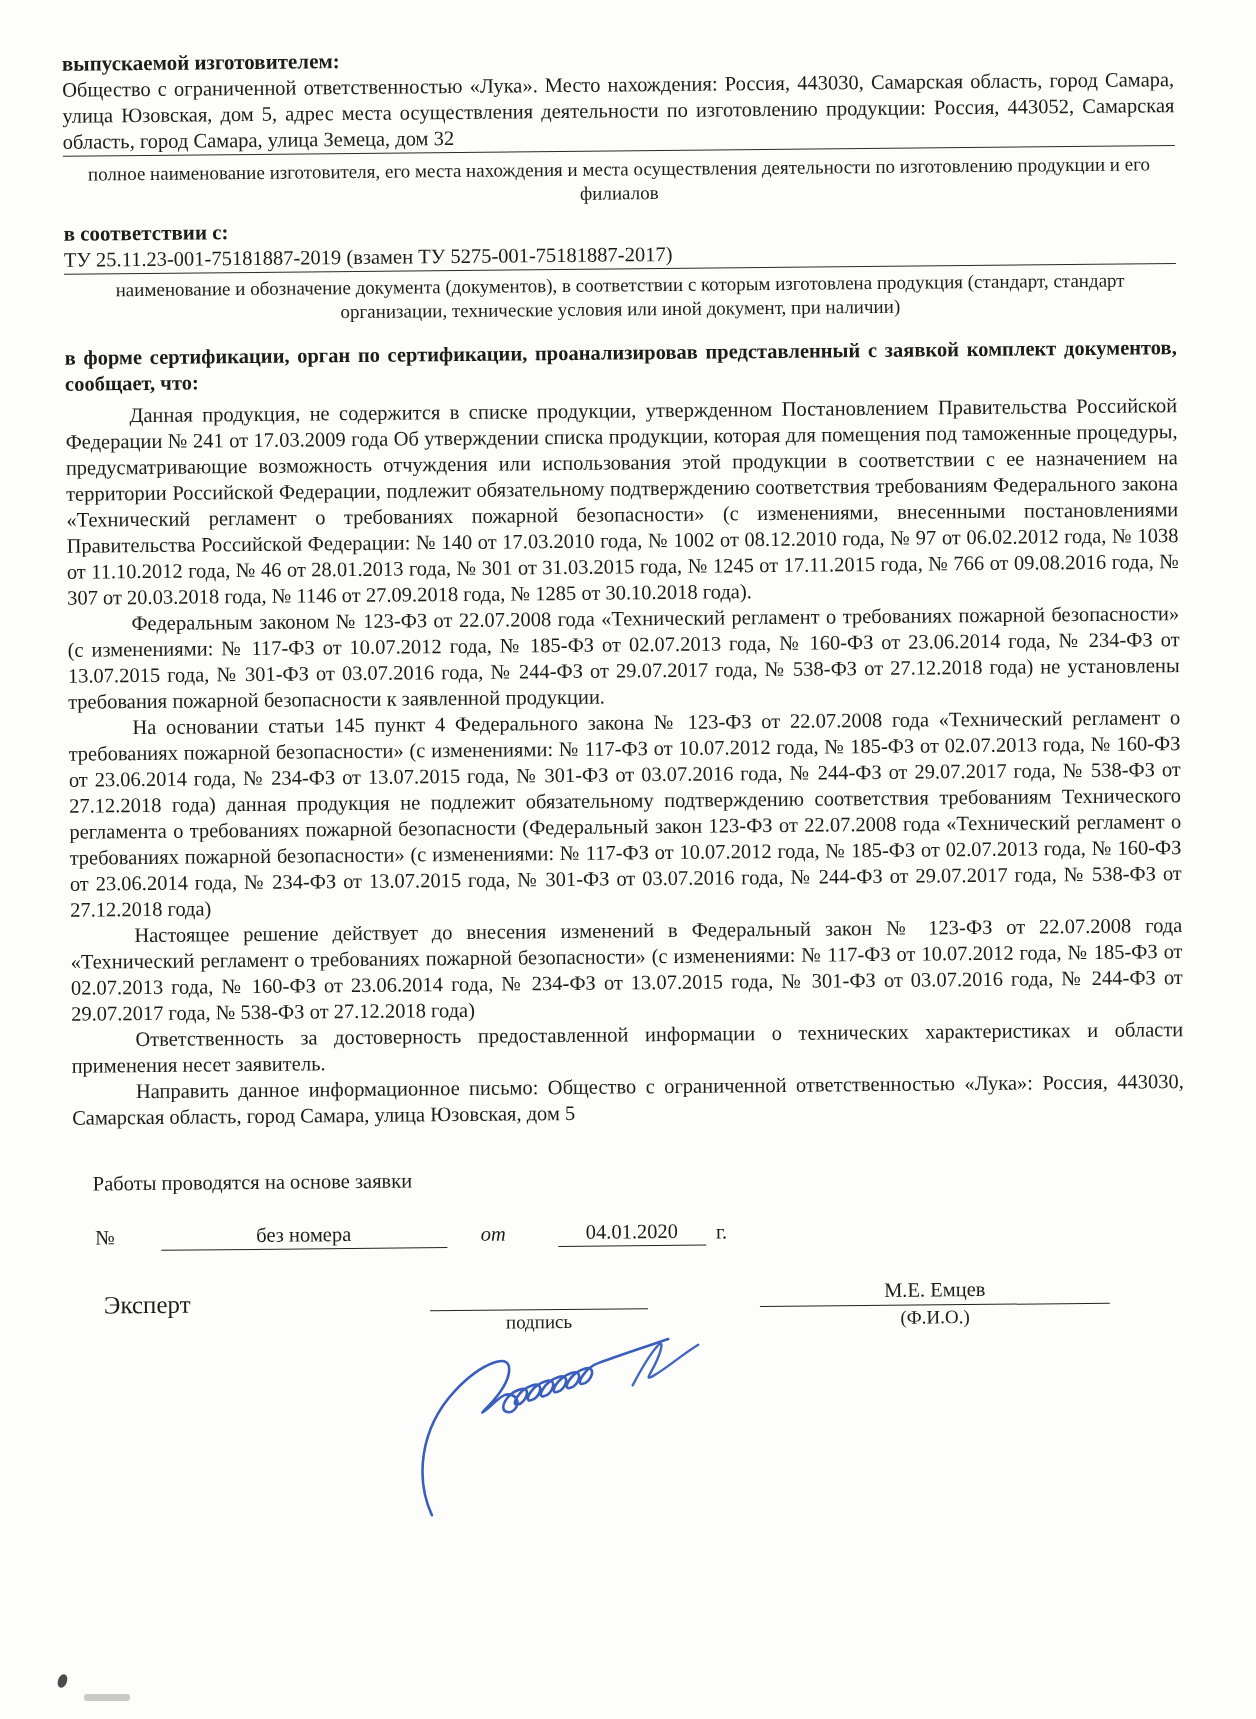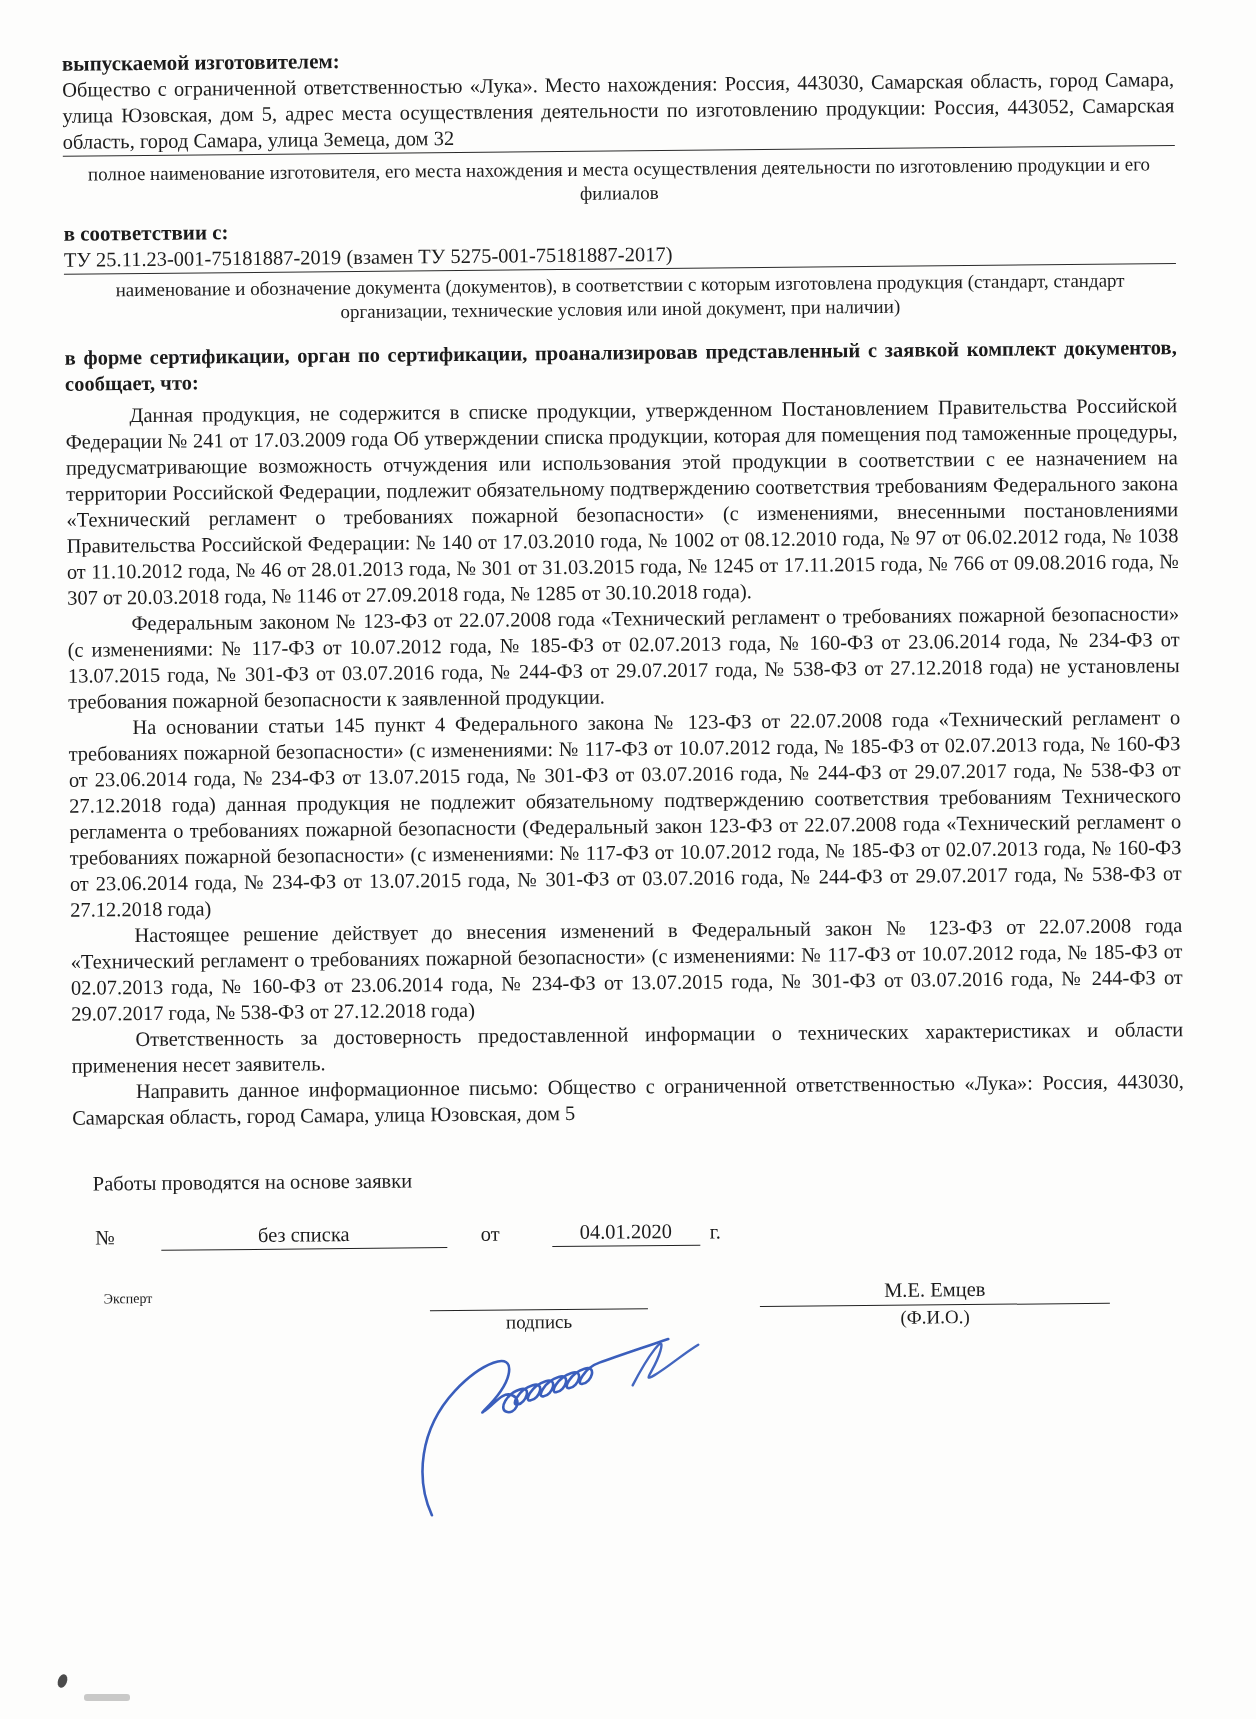--- a/index.html
+++ b/index.html
@@ -25,26 +25,26 @@
   .center { text-align:center; }
   .u-block { border-bottom:1.6px solid #2a2a2a; padding-bottom:1px; }
   .mt4 { margin-top:4px; } .mt6 { margin-top:6px; } .mt10 { margin-top:10px; }
   .mt18 { margin-top:18px; } .mt40 { margin-top:40px; }
   .ml20 { margin-left:20px; }
   .no-just { text-align:left; }
 
   .form-row { display:flex; align-items:flex-end; margin:26px 0 0 22px; font-size:20.5px; line-height:28px; }
   .blank { border-bottom:1.6px solid #222; text-align:center; display:inline-block; }
   .blank-number { width:286px; margin-left:46px; }
-  .fr-from { margin-left:34px; }
+  .fr-from { margin-left:34px;font-style:italic; }
   .blank-date { width:148px; margin-left:52px; }
   .fr-year { margin-left:10px; }
 
   .sig-row { display:flex; margin-top:34px; margin-left:30px; }
-  .sig-role { font-size:14px; margin-top:6px; width:80px; }
+  .sig-role { font-size:25px; margin-top:6px; width:80px; }
   .sig-col.sign { width:218px; margin-left:246px; padding-top:28px; }
   .sig-col.name { width:350px; margin-left:112px; }
   .sig-line { border-bottom:1.6px solid #222; height:0; }
   .name-text { font-size:20.5px; line-height:24px; padding-bottom:3px; }
 
   .signature-svg { position:absolute; left:392px; top:1318px; width:340px; height:210px; pointer-events:none; }
 
   .artifact { position:absolute; }
   .a1 { left:58px; top:1674px; width:9px; height:14px; background:#2b2b2b; border-radius:50%; transform:rotate(20deg); opacity:.85; }
   .a2 { left:84px; top:1694px; width:46px; height:7px; background:#8a8a8a; border-radius:3px; opacity:.45; }
@@ -77,21 +77,21 @@
   <p class="body-text indent">На основании статьи 145 пункт 4 Федерального закона № 123-ФЗ от 22.07.2008 года «Технический регламент о требованиях пожарной безопасности» (с изменениями: № 117-ФЗ от 10.07.2012 года, № 185-ФЗ от 02.07.2013 года, № 160-ФЗ от 23.06.2014 года, № 234-ФЗ от 13.07.2015 года, № 301-ФЗ от 03.07.2016 года, № 244-ФЗ от 29.07.2017 года, № 538-ФЗ от 27.12.2018 года) данная продукция не подлежит обязательному подтверждению соответствия требованиям Технического регламента о требованиях пожарной безопасности (Федеральный закон 123-ФЗ от 22.07.2008 года «Технический регламент о требованиях пожарной безопасности» (с изменениями: № 117-ФЗ от 10.07.2012 года, № 185-ФЗ от 02.07.2013 года, № 160-ФЗ от 23.06.2014 года, № 234-ФЗ от 13.07.2015 года, № 301-ФЗ от 03.07.2016 года, № 244-ФЗ от 29.07.2017 года, № 538-ФЗ от 27.12.2018 года)</p>
   <p class="body-text indent">Настоящее решение действует до внесения изменений в Федеральный закон № 123-ФЗ от 22.07.2008 года «Технический регламент о требованиях пожарной безопасности» (с изменениями: № 117-ФЗ от 10.07.2012 года, № 185-ФЗ от 02.07.2013 года, № 160-ФЗ от 23.06.2014 года, № 234-ФЗ от 13.07.2015 года, № 301-ФЗ от 03.07.2016 года, № 244-ФЗ от 29.07.2017 года, № 538-ФЗ от 27.12.2018 года)</p>
   <p class="body-text indent">Ответственность за достоверность предоставленной информации о технических характеристиках и области применения несет заявитель.</p>
   <p class="body-text indent">Направить данное информационное письмо: Общество с ограниченной ответственностью «Лука»: Россия, 443030, Самарская область, город Самара, улица Юзовская, дом 5</p>
 
   <p class="body-text no-just mt40 ml20">Работы проводятся на основе заявки</p>
 
   <div class="form-row">
     <span>№</span>
     <span class="blank blank-number">
-      <span>без списка</span>
+      <span>без номера</span>
     </span>
     <span class="fr-from">от</span>
     <span class="blank blank-date">
       <span>04.01.2020</span>
     </span>
     <span class="fr-year">г.</span>
   </div>
 
   <div class="sig-row">
     <span class="sig-role">Эксперт</span>

